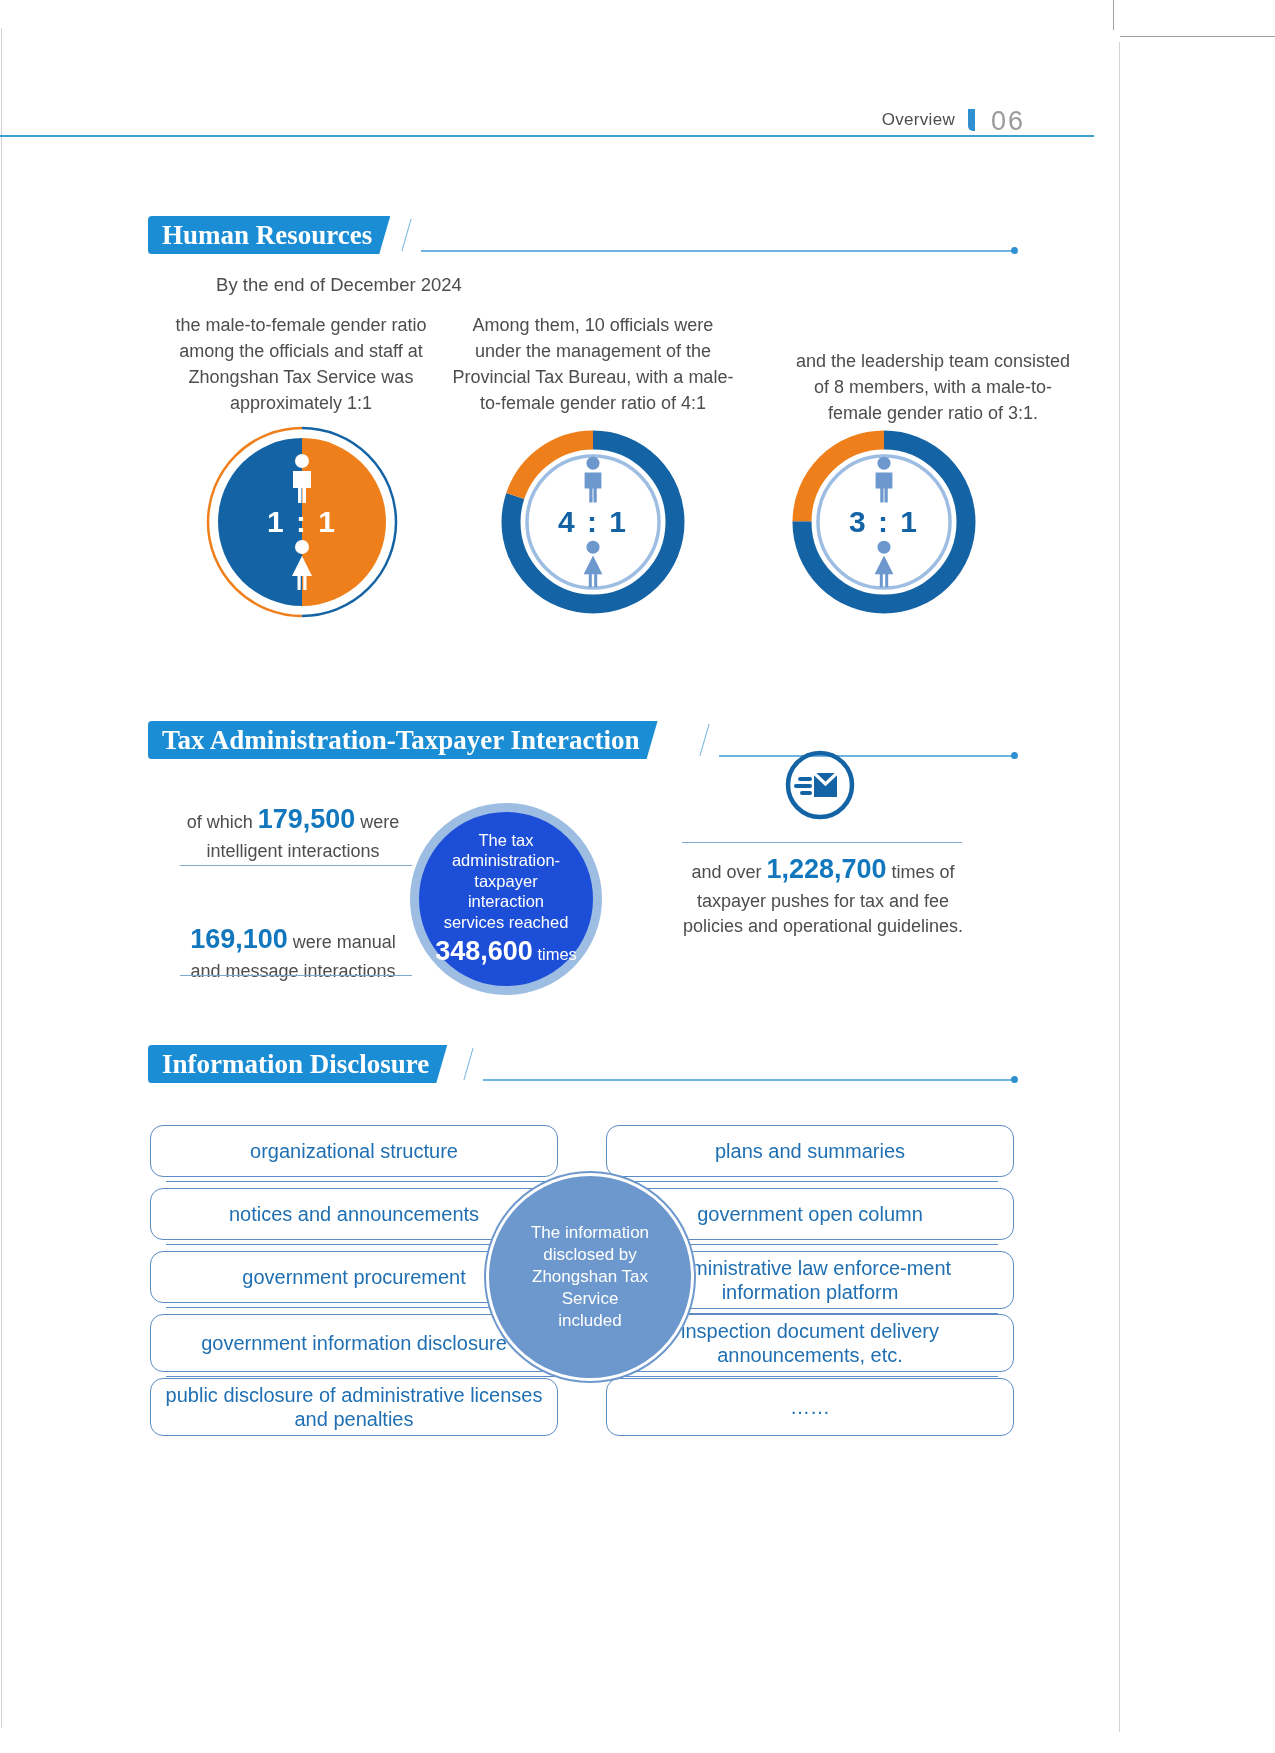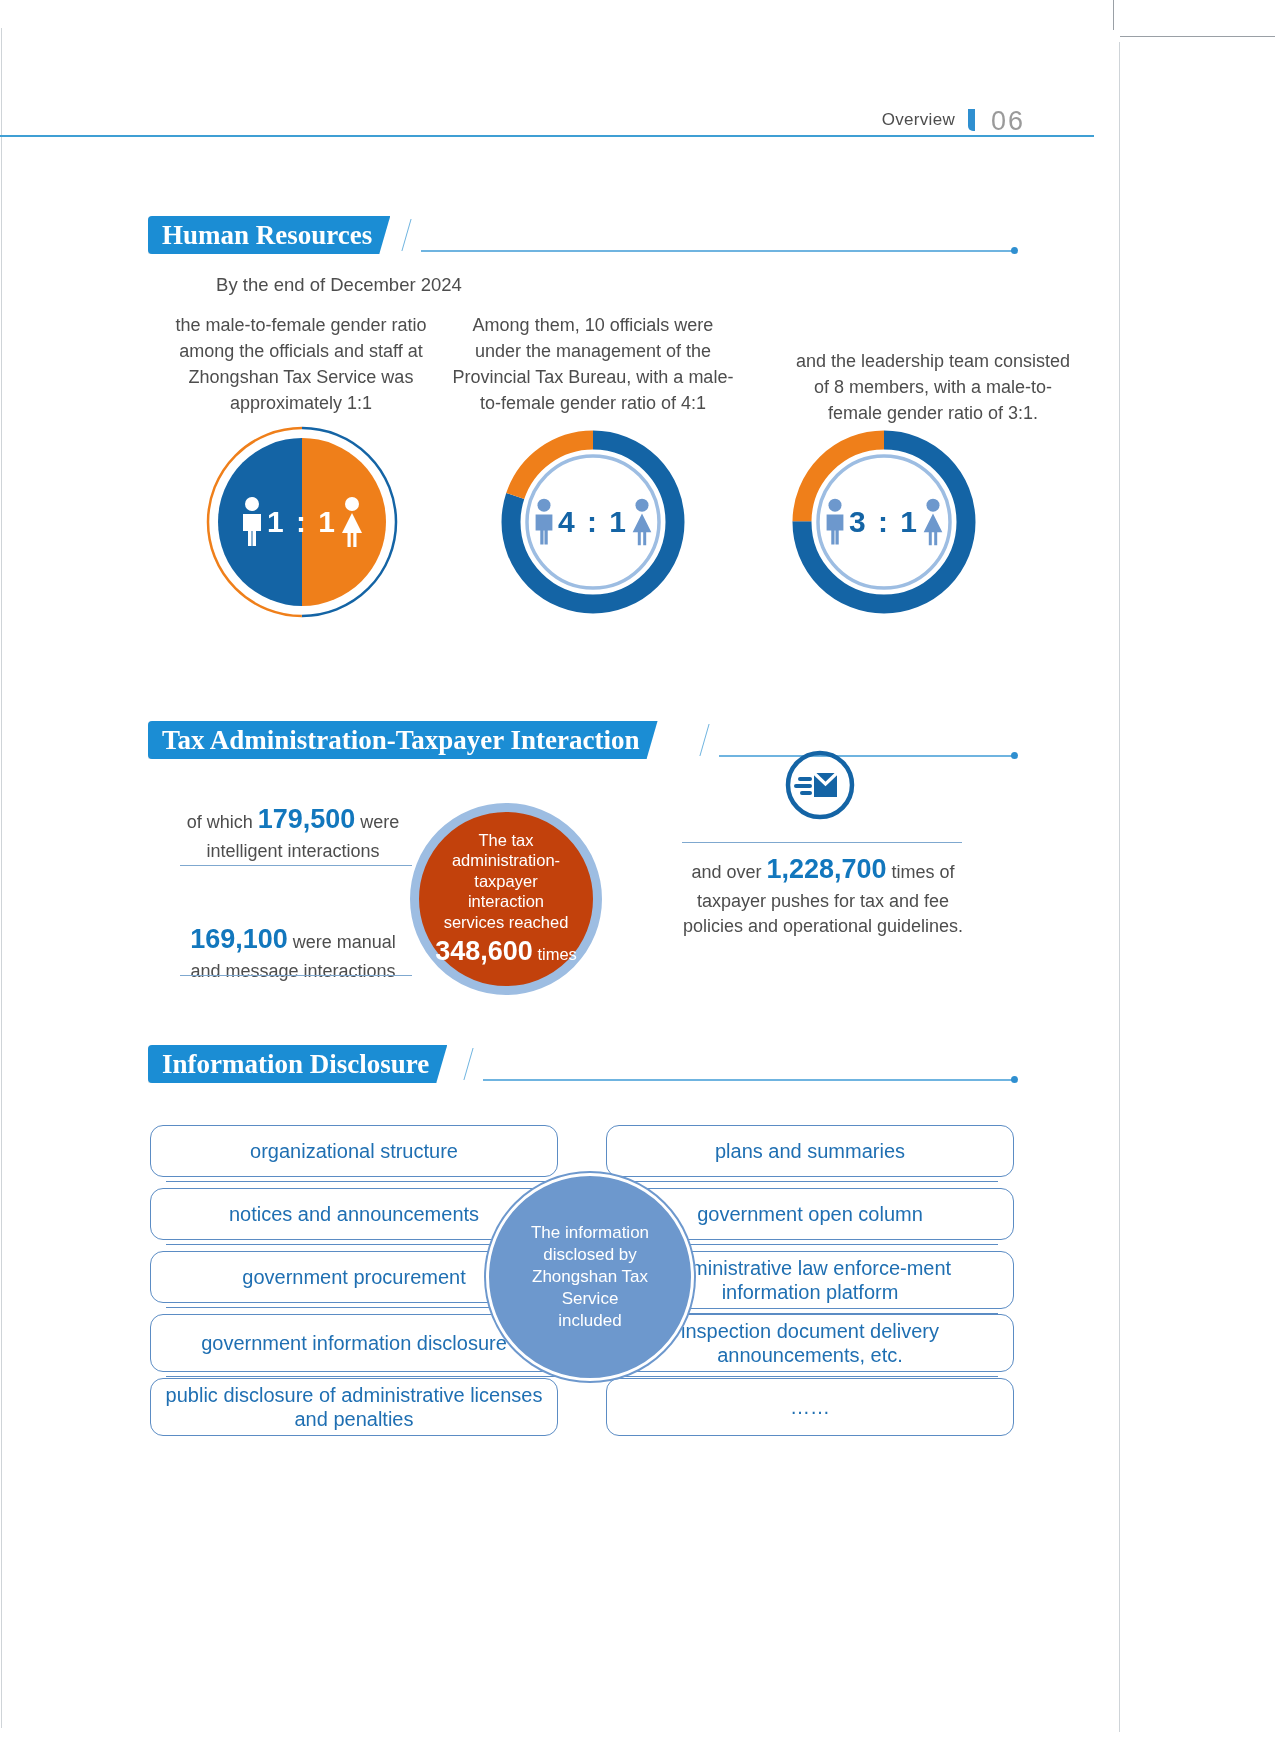--- a/index.html
+++ b/index.html
@@ -46,32 +46,32 @@
   .hr-lead{position:absolute;left:36px;top:58px;width:310px;text-align:center;
            font-size:18.5px;color:#4d4d4d;}
   .hr-col{position:absolute;top:96px;width:286px;text-align:center;
           font-size:18px;line-height:1.45;color:#4d4d4d;}
   .hr-c1{left:10px;} .hr-c2{left:302px;} .hr-c3{left:642px;margin-top:36px;}
 
   .donut{position:absolute;top:208px;width:196px;height:196px;}
   .d1{left:56px;} .d2{left:347px;} .d3{left:638px;}
   .donut svg{display:block;}
   .donut-lbl{position:absolute;left:0;top:0;width:196px;height:196px;
-             display:flex;align-items:center;justify-content:center;gap:0;}
+             display:flex;align-items:center;justify-content:center;gap:0;flex-direction:column;}
   .ratio-txt{font-size:30px;font-weight:bold;letter-spacing:2px;}
   .ratio-white{color:#fff;} .ratio-blue{color:#1464a5;}
 
   
   .ia-stat{position:absolute;text-align:center;font-size:18px;color:#4d4d4d;
            line-height:1.4;}
   .ia-big{font-size:27px;font-weight:bold;color:#1277bd;}
   .ia-rule{position:absolute;height:1.4px;background:#7fa8cf;}
 
   .ia-circle{position:absolute;left:262px;top:82px;width:192px;height:192px;
-             border-radius:50%;background:#c2410c;border:9px solid #9dbde2;
+             border-radius:50%;background:#1d4ed8;border:9px solid #9dbde2;
              box-sizing:border-box;color:#fff;display:flex;flex-direction:column;
              align-items:center;justify-content:center;text-align:center;
              font-size:16.5px;line-height:1.25;padding:0 16px;}
   .ia-circle .huge{font-size:27px;font-weight:bold;display:inline;}
   .ia-circle .times{font-size:16.5px;}
 
   .mail-icon{position:absolute;left:636px;top:28px;width:72px;height:72px;}
 
   
   .pill{position:absolute;box-sizing:border-box;border:1.4px solid #5b8cc4;

